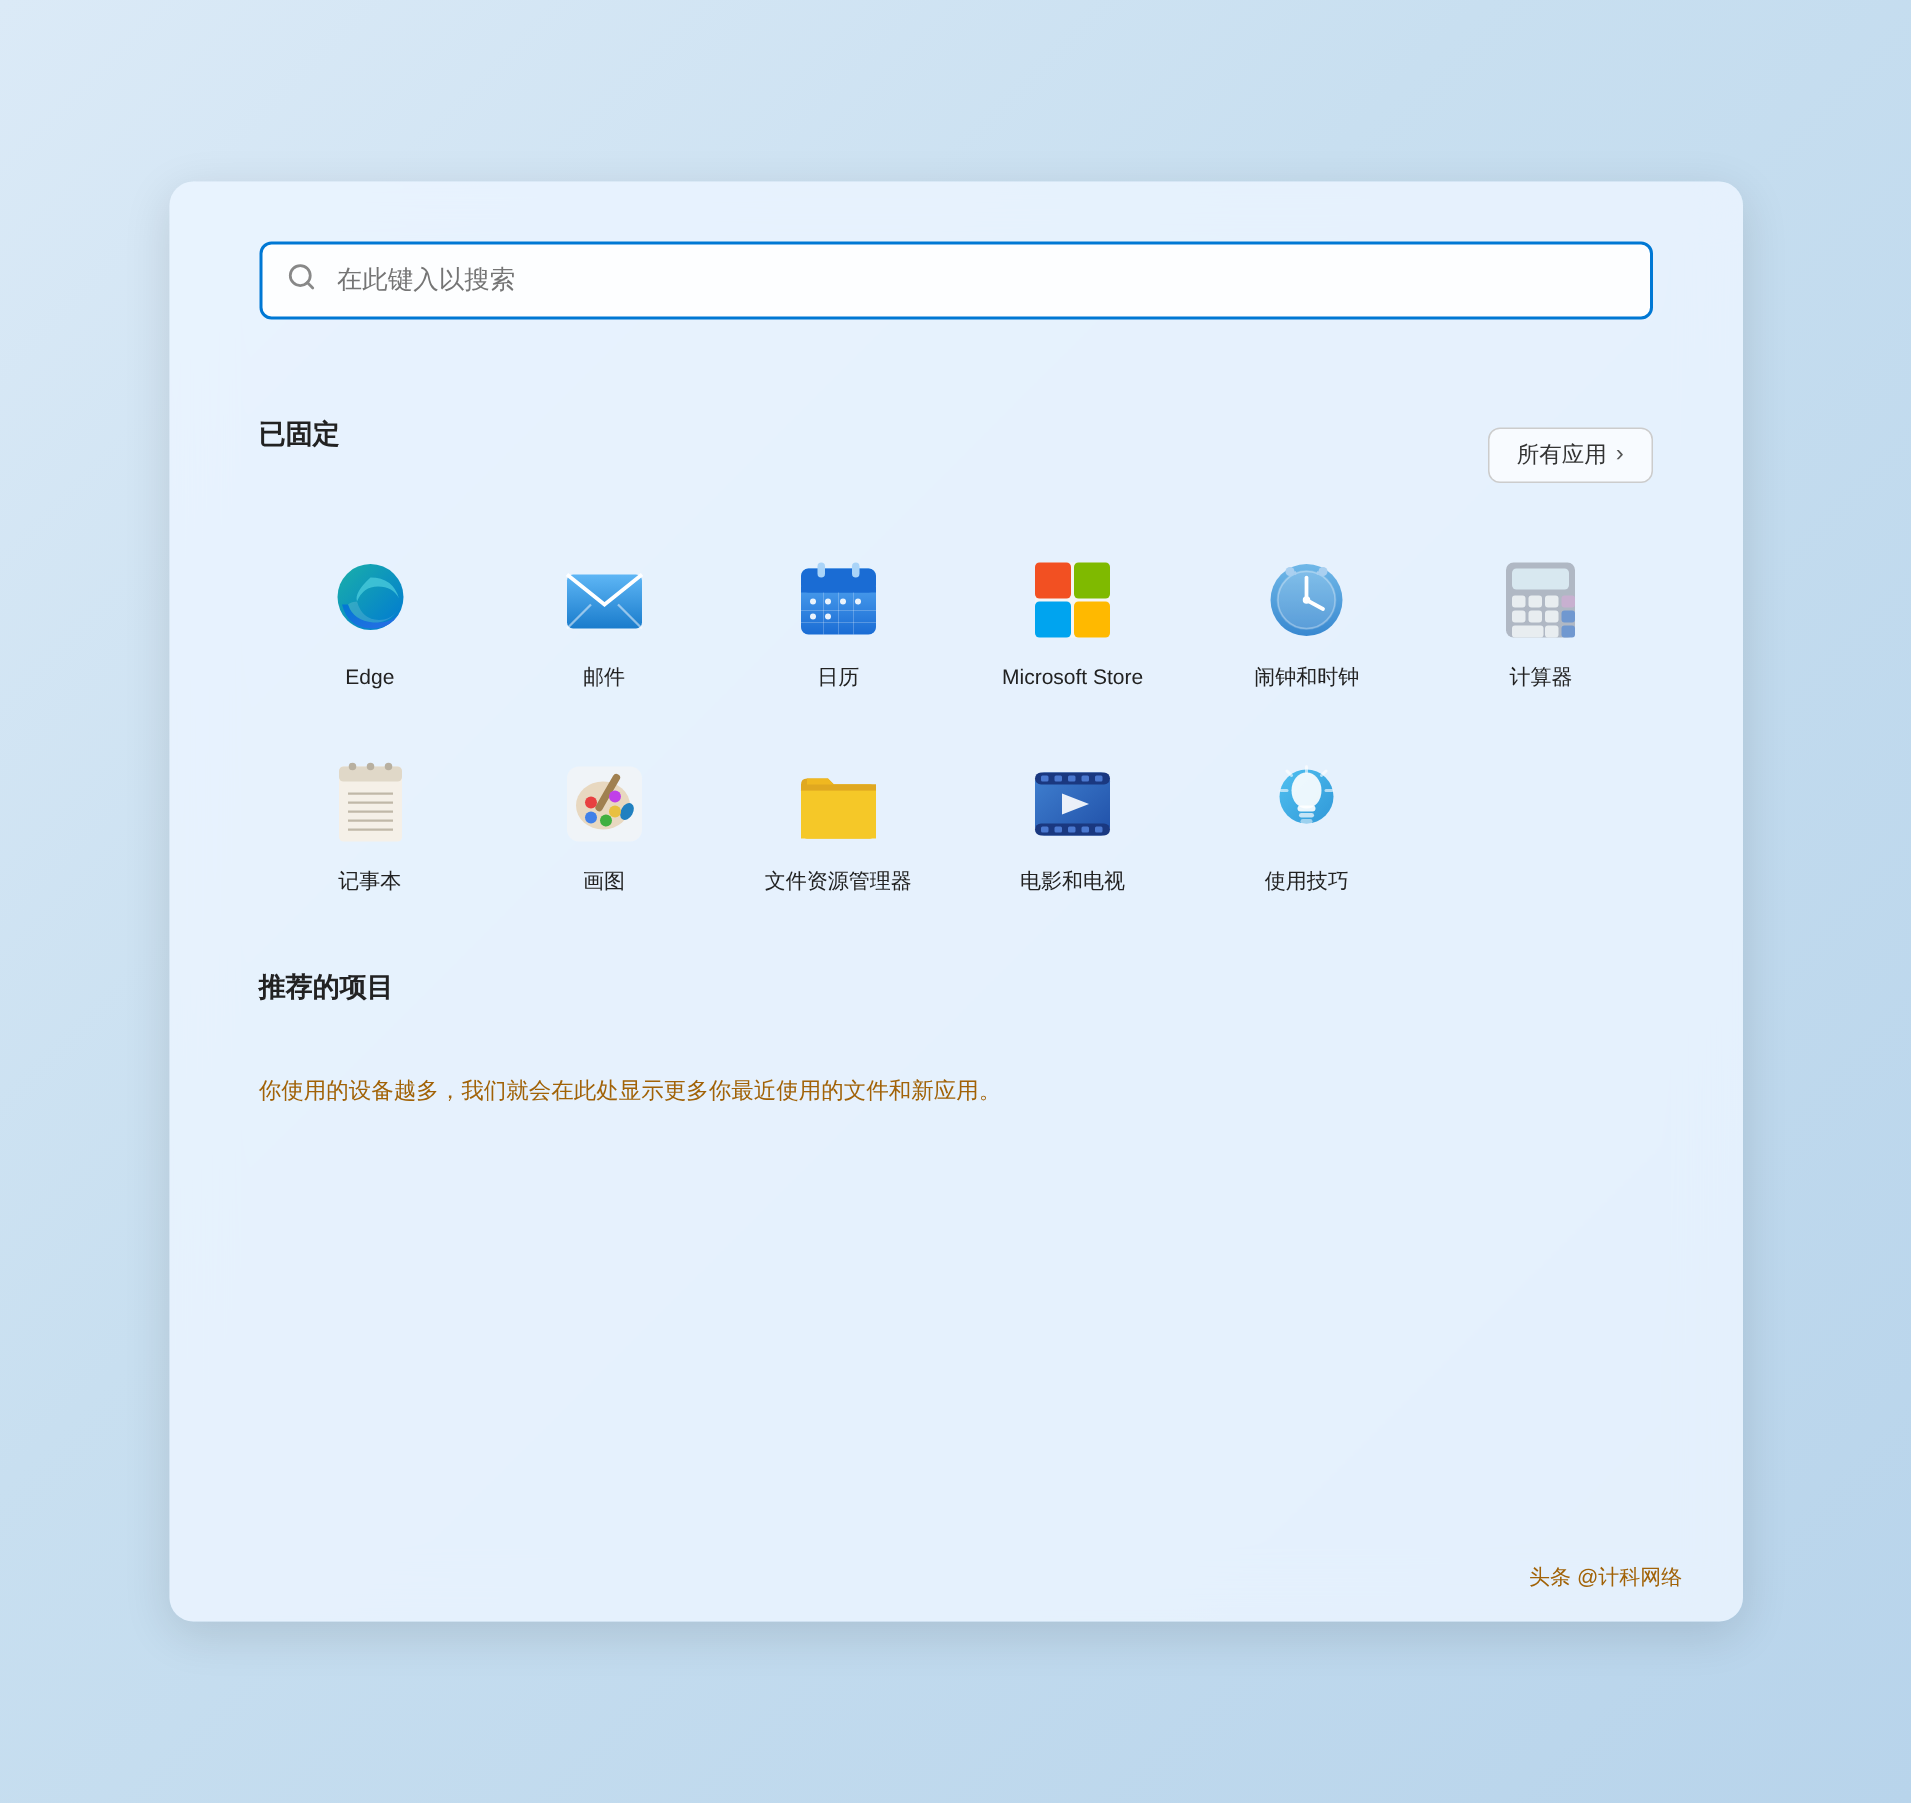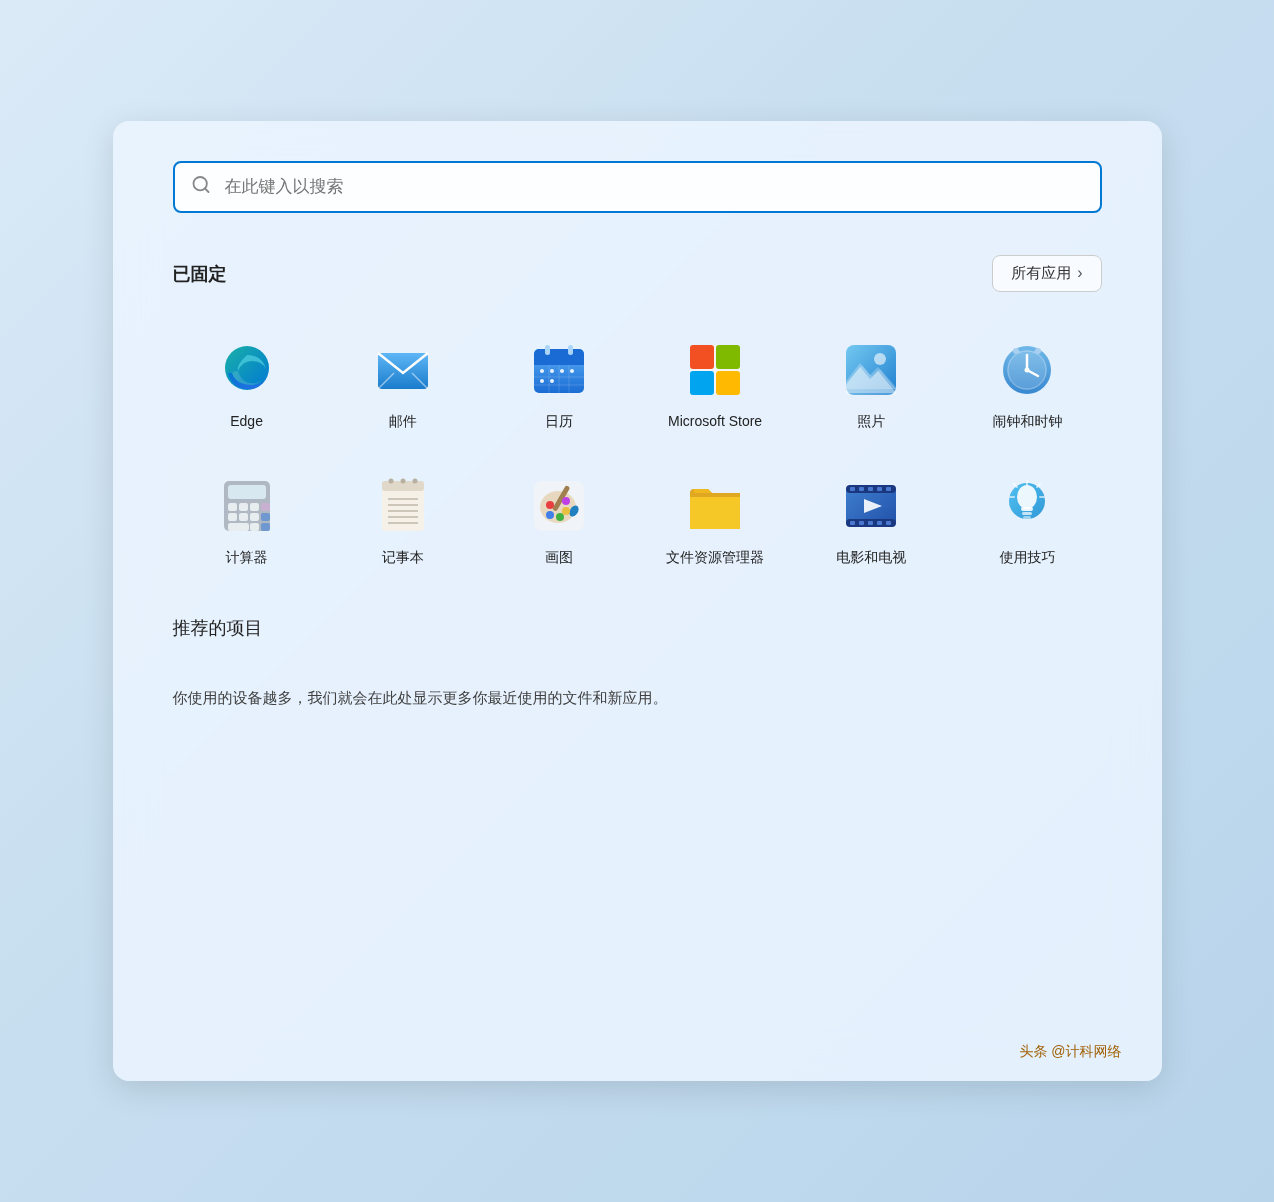--- a/index.html
+++ b/index.html
@@ -68,20 +68,21 @@
     .all-apps-btn {
       display: flex;
       gap: 6px;
       padding: 8px 18px;
       border: 1px solid #ccc;
       border-radius: 8px;
       background: rgba(255,255,255,0.7);
       font-size: 15px;
       color: #333;
       cursor: pointer;
+      margin-top: 30px;
     }
 
     .apps-grid {
       display: grid;
       grid-template-columns: repeat(6, 1fr);
       gap: 12px 8px;
       margin-bottom: 36px;
     }
 
     .app-item {
@@ -115,28 +116,28 @@
       text-align: center;
       line-height: 1.3;
     }
 
     .recommended-section {
       margin-top: 20px;
     }
 
     .recommended-title {
       font-size: 18px;
-      font-weight: 400;
+      font-weight: 700;
       color: #222;
       margin-bottom: 18px;
     }
 
     .recommended-desc {
       font-size: 15px;
-      color: #404040;
+      color: #a16207;
       line-height: 1.6;
     }
 
     .watermark {
       position: absolute;
       bottom: 20px;
       right: 40px;
       font-size: 14px;
       color: #a16207;
     }
@@ -245,39 +246,20 @@
           <rect x="4" y="4" width="50" height="50" rx="8" fill="#f5f5f5"></rect>
           <rect x="4" y="4" width="24" height="24" rx="3" fill="#f25022"></rect>
           <rect x="30" y="4" width="24" height="24" rx="3" fill="#7fba00"></rect>
           <rect x="4" y="30" width="24" height="24" rx="3" fill="#00a4ef"></rect>
           <rect x="30" y="30" width="24" height="24" rx="3" fill="#ffb900"></rect>
         </svg>
       </div>
       <span class="app-label">Microsoft Store</span>
     </div>
 
-    <div class="app-item">
-      <div class="app-icon">
-        <svg width="58" height="58" viewBox="0 0 58 58">
-          <defs>
-            <linearGradient id="photo1" x1="0%" y1="0%" x2="100%" y2="100%">
-              <stop offset="0%" style="stop-color:#74c8f0"></stop>
-              <stop offset="100%" style="stop-color:#2080d0"></stop>
-            </linearGradient>
-          </defs>
-          <rect x="4" y="4" width="50" height="50" rx="8" fill="url(#photo1)"></rect>
-          <polygon points="4,40 18,22 28,34 36,26 54,48 4,48" fill="white" opacity="0.25"></polygon>
-          <polygon points="4,44 18,26 28,38 36,30 54,52 4,52" fill="white" opacity="0.4"></polygon>
-          <circle cx="38" cy="18" r="6" fill="white" opacity="0.6"></circle>
-
-          <polygon points="4,42 20,24 30,36 38,28 54,46 54,54 4,54" fill="white" opacity="0.2"></polygon>
-        </svg>
-      </div>
-      <span class="app-label">照片</span>
-    </div>
 
 
     <div class="app-item">
       <div class="app-icon">
         <svg width="58" height="58" viewBox="0 0 58 58">
           <defs>
             <linearGradient id="clk1" x1="0%" y1="0%" x2="0%" y2="100%">
               <stop offset="0%" style="stop-color:#70b8e8"></stop>
               <stop offset="100%" style="stop-color:#3888d0"></stop>
             </linearGradient>

